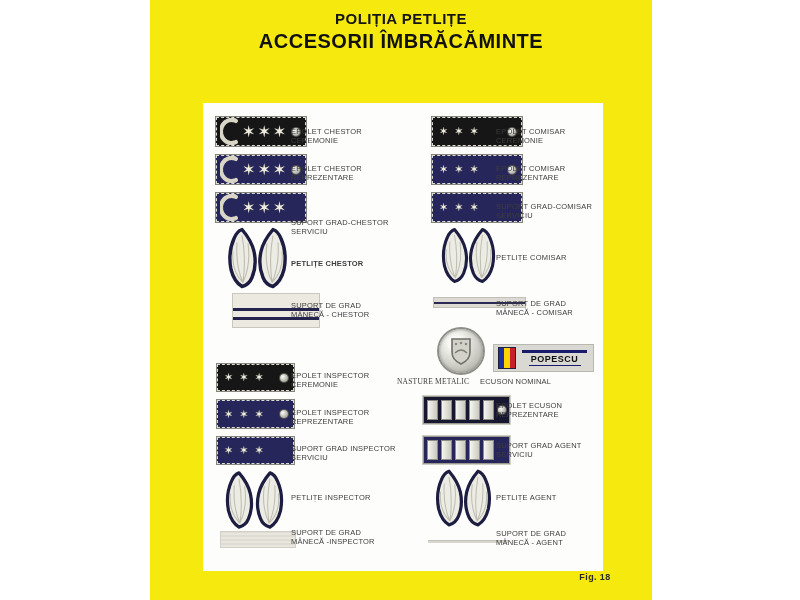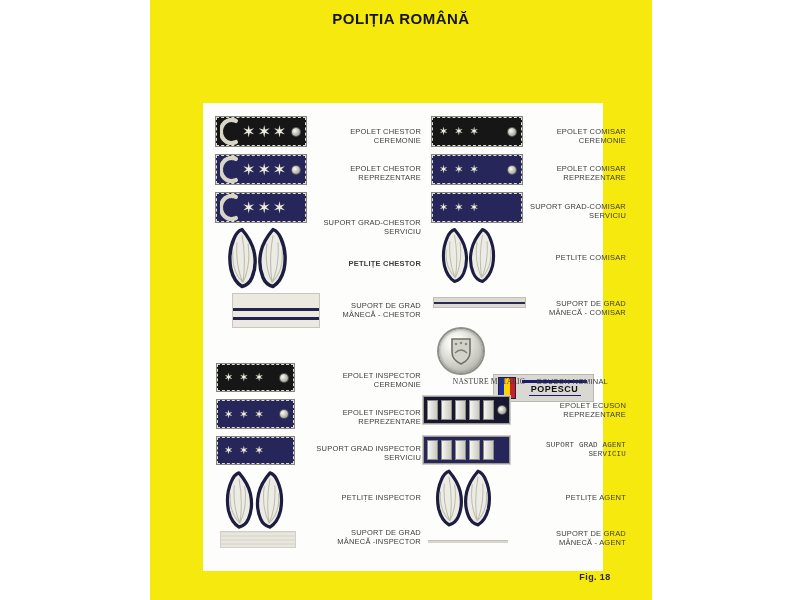--- a/index.html
+++ b/index.html
@@ -8,21 +8,21 @@
   .yellow-bg{position:absolute;left:150px;top:0;width:502px;height:600px;background:#F6E90E;}
   .title1{position:absolute;left:150px;top:10px;width:502px;text-align:center;
           font-size:15px;font-weight:bold;color:#151515;letter-spacing:.5px;}
   .title2{position:absolute;left:150px;top:30px;width:502px;text-align:center;
           font-size:20px;font-weight:bold;color:#111;letter-spacing:.5px;}
   .panel{position:absolute;left:203px;top:103px;width:400px;height:468px;background:#fdfdfc;}
   .fig-caption{position:absolute;left:560px;top:572px;width:70px;text-align:center;
           font-size:9px;font-weight:600;color:#2a2a2a;letter-spacing:.4px;}
 
   
-  .label{position:absolute;width:130px;text-align:right;font-size:7.5px;line-height:9px;
+  .label{position:absolute;width:130px;text-align:left;font-size:7.5px;line-height:9px;
          color:#3d3d3d;letter-spacing:.2px;}
   .label .ln{display:block;}
   .lab-left{left:88px;}
   .lab-right{left:293px;}
 
   
   .ep{position:absolute;display:flex;align-items:center;border:1px dashed #ddddd2;
       box-shadow:0 0 0 1px #85857d;box-sizing:border-box;}
   .ep-black{background:#161616;}
   .ep-navy{background:#26265A;}
@@ -59,21 +59,21 @@
   .band-agent{background:#d8d6cd;border-top:1px solid #c2c0b6;}
 
   
   .nasture{position:absolute;width:44px;height:44px;border-radius:50%;
            background:radial-gradient(circle at 38% 32%, #fafaf6 15%, #c9c9c2 60%, #9b9b92);
            box-shadow:0 0 0 2px #8f8f87, inset 0 0 3px #777;
            display:flex;align-items:center;justify-content:center;}
 
   
   .ecuson{position:absolute;background:#d9d8d3;border:1px solid #b9b8b0;display:flex;
-          align-items:center;box-sizing:border-box;margin-top:30px;}
+          align-items:center;box-sizing:border-box;}
   .flag{width:16px;height:20px;margin-left:4px;display:flex;border:1px solid #20203c;}
   .flag div{flex:1;}
   .ecuson-right{flex:1;display:flex;flex-direction:column;align-items:center;padding:0 6px;}
   .ecuson-line{width:100%;height:3px;background:#1b1b6e;margin-bottom:1px;}
   .ecuson-name{font-size:9px;font-weight:bold;color:#111;letter-spacing:.5px;line-height:10px;}
   .ecuson-underline{width:80%;height:1.5px;background:#1b1b6e;margin-top:1px;}
 </style>
 </head>
 <body>
 
@@ -91,21 +91,22 @@
       <path d="M14,20 q6,-6 12,0" stroke="#7c7c72" stroke-width="1.2" fill="none"></path>
       <circle cx="15" cy="11" r="1.3" fill="#8a8a80"></circle>
         <circle cx="20" cy="10" r="1.3" fill="#8a8a80"></circle>
         <circle cx="25" cy="11" r="1.3" fill="#8a8a80"></circle>
     </g>
   </defs>
 </svg>
 
 <div id="app">
   <div class="yellow-bg"></div>
-  <div class="title1">POLIȚIA ROMÂNĂ</div>
+  <div class="title1">POLIȚIA PETLIȚE</div>
+  <div class="title2">ACCESORII ÎMBRĂCĂMINTE</div>
 
   <div class="panel">
 
     <div class="ep ep-black" style="left:13px;top:14px;width:90px;height:29px;">
       <svg class="wreath" width="20" height="27" viewBox="0 0 20 28">
           <use href="#wreath-g"></use>
         </svg>
       <span class="star-lg">✶</span>
         <span class="star-lg">✶</span>
         <span class="star-lg">✶</span>
@@ -326,21 +327,21 @@
     <div class="label" style="left:194px;top:274px;width:128px;font-family:Liberation Serif, serif;">
       <span class="ln">NASTURE METALIC</span>
     </div>
     <div class="label" style="left:277px;top:274px;width:128px;">
       <span class="ln">ECUSON NOMINAL</span>
     </div>
     <div class="label lab-right" style="top:298px;">
       <span class="ln">EPOLET ECUSON</span>
         <span class="ln">REPREZENTARE</span>
     </div>
-    <div class="label lab-right" style="top:338px;font-family:Liberation Mono, monospace;">
+    <div class="label lab-right" style="top:338px;">
       <span class="ln">SUPORT GRAD AGENT</span>
         <span class="ln">SERVICIU</span>
     </div>
     <div class="label lab-right" style="top:390px;">
       <span class="ln">PETLIȚE AGENT</span>
     </div>
     <div class="label lab-right" style="top:426px;">
       <span class="ln">SUPORT DE GRAD</span>
         <span class="ln">MÂNECĂ - AGENT</span>
     </div>

